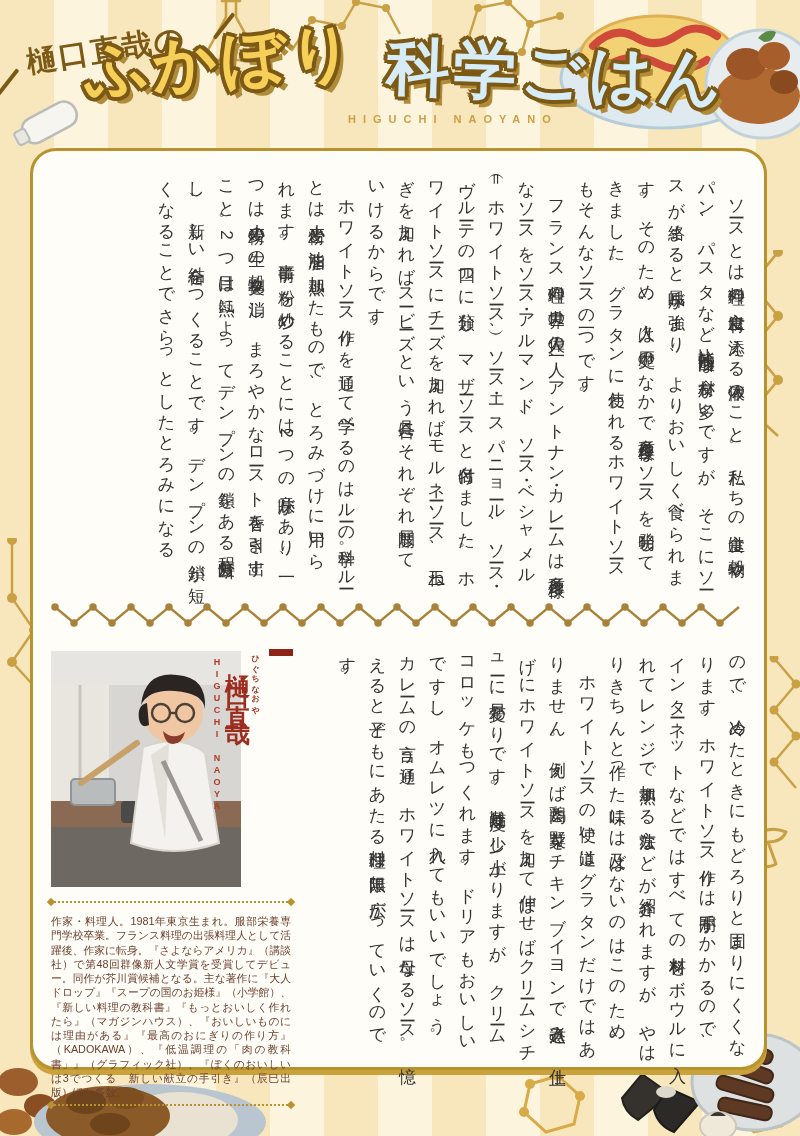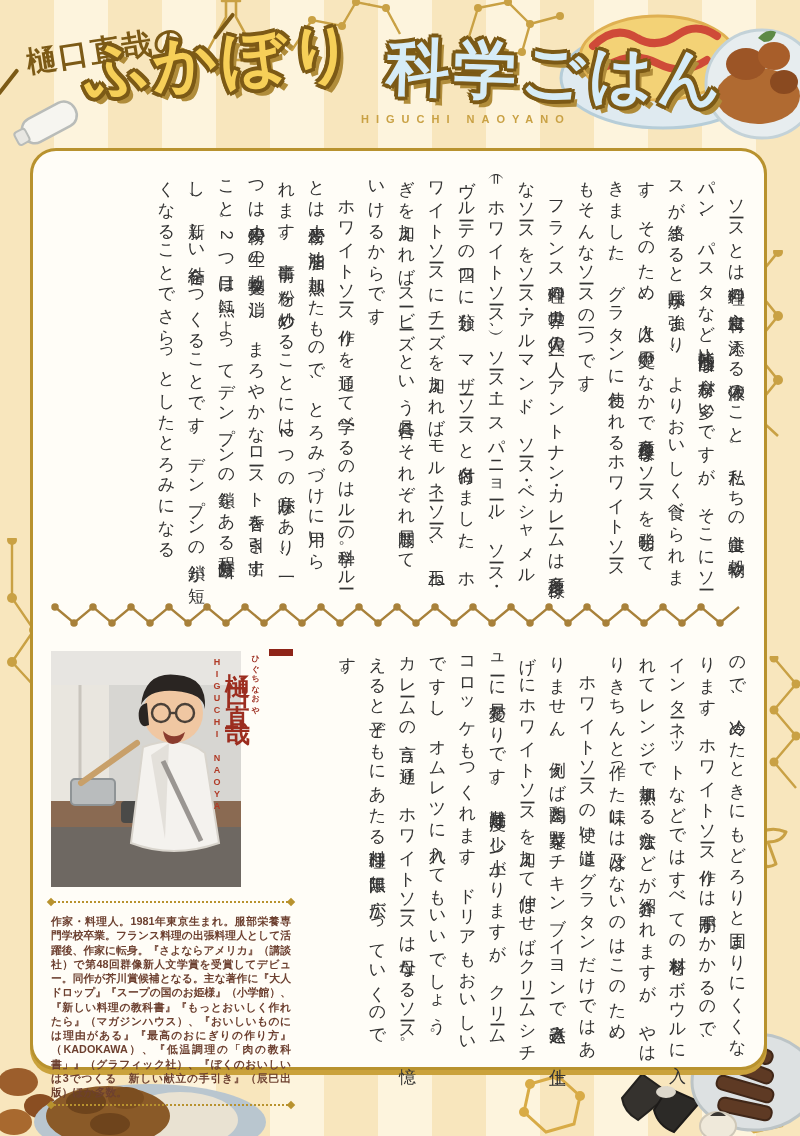--- a/index.html
+++ b/index.html
@@ -15,21 +15,21 @@
   .slash.r{left:222px;top:10px;transform:rotate(38deg);}
   .title-main{position:absolute;left:84px;top:18px;z-index:3;font-size:63px;font-weight:bold;
     white-space:nowrap;letter-spacing:4px;}
   .title-main span{display:inline-block;}
   .t-yellow{color:#f6cf58;transform:rotate(-4deg);
     text-shadow:-3px -3px 0 #7c5a16,3px -3px 0 #7c5a16,-3px 3px 0 #7c5a16,3px 3px 0 #7c5a16,
       -4px 0 0 #7c5a16,4px 0 0 #7c5a16,0 -4px 0 #7c5a16,0 4px 0 #7c5a16,6px 7px 0 #b08c3a;}
   .t-blue{color:#d6ecf7;transform:rotate(2deg) translateY(12px);margin-left:8px;
     text-shadow:-3px -3px 0 #7c5a16,3px -3px 0 #7c5a16,-3px 3px 0 #7c5a16,3px 3px 0 #7c5a16,
       -4px 0 0 #7c5a16,4px 0 0 #7c5a16,0 -4px 0 #7c5a16,0 4px 0 #7c5a16,6px 7px 0 #b08c3a;}
-  .roman1{position:absolute;left:361px;top:113px;z-index:3;font-size:11px;font-weight:bold;
+  .roman1{position:absolute;left:348px;top:113px;z-index:3;font-size:11px;font-weight:bold;
     letter-spacing:7px;color:#c9a144;}
   .roman2{position:absolute;left:300px;top:131px;z-index:3;font-size:12px;font-weight:bold;
     letter-spacing:6px;color:#7c5a16;}
   
   .card{position:absolute;left:30px;top:148px;width:731px;height:916px;background:#fffdf7;
     border:3px solid #b8922e;border-radius:26px;z-index:2;box-shadow:0 5px 0 0 #caa23c;}
   .vtext{writing-mode:vertical-rl;text-orientation:mixed;color:#333;
     font-size:17px;line-height:30px;letter-spacing:1.8px;
     font-family:"Liberation Sans","DejaVu Sans",sans-serif;}
   .vtext p{margin:0;padding:0;}
@@ -44,21 +44,21 @@
   .name-bar{display:block;width:24px;height:7px;background:#8e2418;margin:0 0 6px 10px;}
   .name-strip ruby{font-size:25px;font-weight:bold;color:#9c2d1f;letter-spacing:6px;}
   .name-strip rt{font-size:8px;color:#9c2d1f;letter-spacing:1px;}
   .name-roman{display:block;font-size:9px;font-weight:bold;color:#b03a26;
     text-orientation:upright;letter-spacing:2px;margin-top:8px;}
   .bio{position:absolute;left:0;top:256px;width:244px;}
   .bio-rule{position:relative;height:6px;border-top:2px dotted #b8922e;margin:0 2px;}
   .diam{position:absolute;top:-4px;width:6px;height:6px;background:#b8922e;transform:rotate(45deg);}
   .diam.le{left:-3px;} .diam.ri{right:-3px;}
   .bio p{margin:5px 2px;font-size:10.8px;line-height:1.32;color:#6d4030;
-    text-align:justify;font-weight:bold;}
+    text-align:justify;font-weight:normal;}
 </style>
 </head>
 <body>
 
 <div class="page">
 
   <svg class="deco" style="left:198px;top:0;" width="70" height="66" viewBox="0 0 70 66">
     <path d="M24,1 h18 M28,1 v16 L10,50 a7,7 0 0 0 6,10 h34 a7,7 0 0 0 6,-10 L38,17 V1" fill="none" stroke="#c9a144" stroke-width="2.6" stroke-linecap="round"></path>
   </svg>
   <svg class="deco" style="left:286px;top:0;" width="120" height="60" viewBox="0 0 120 60">

